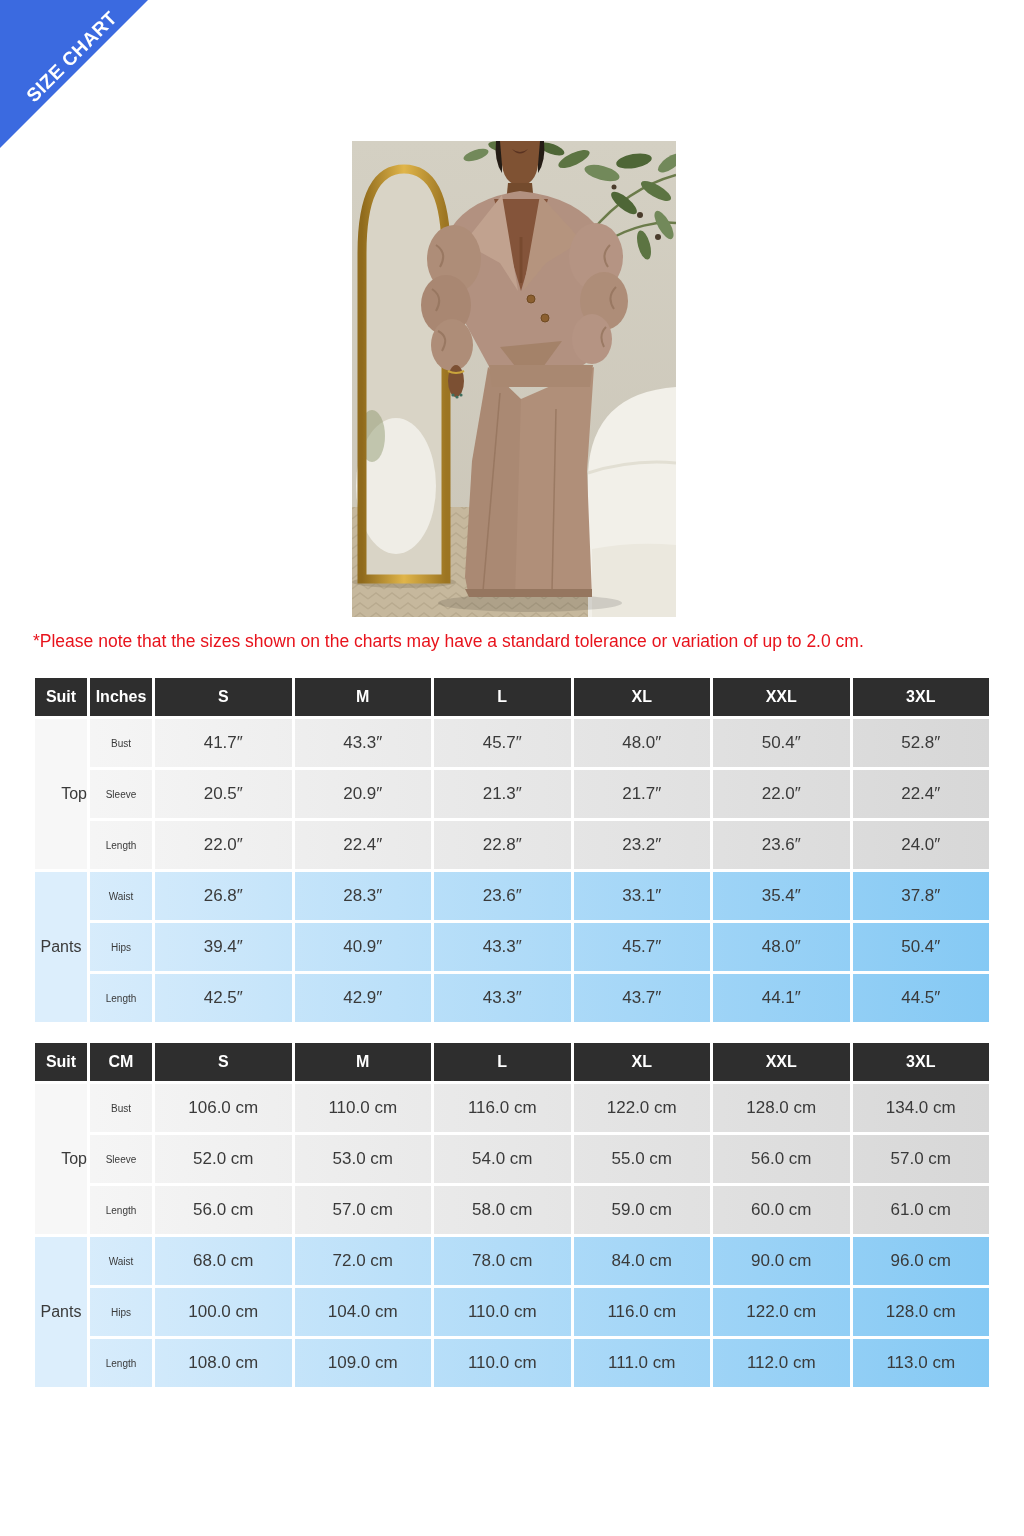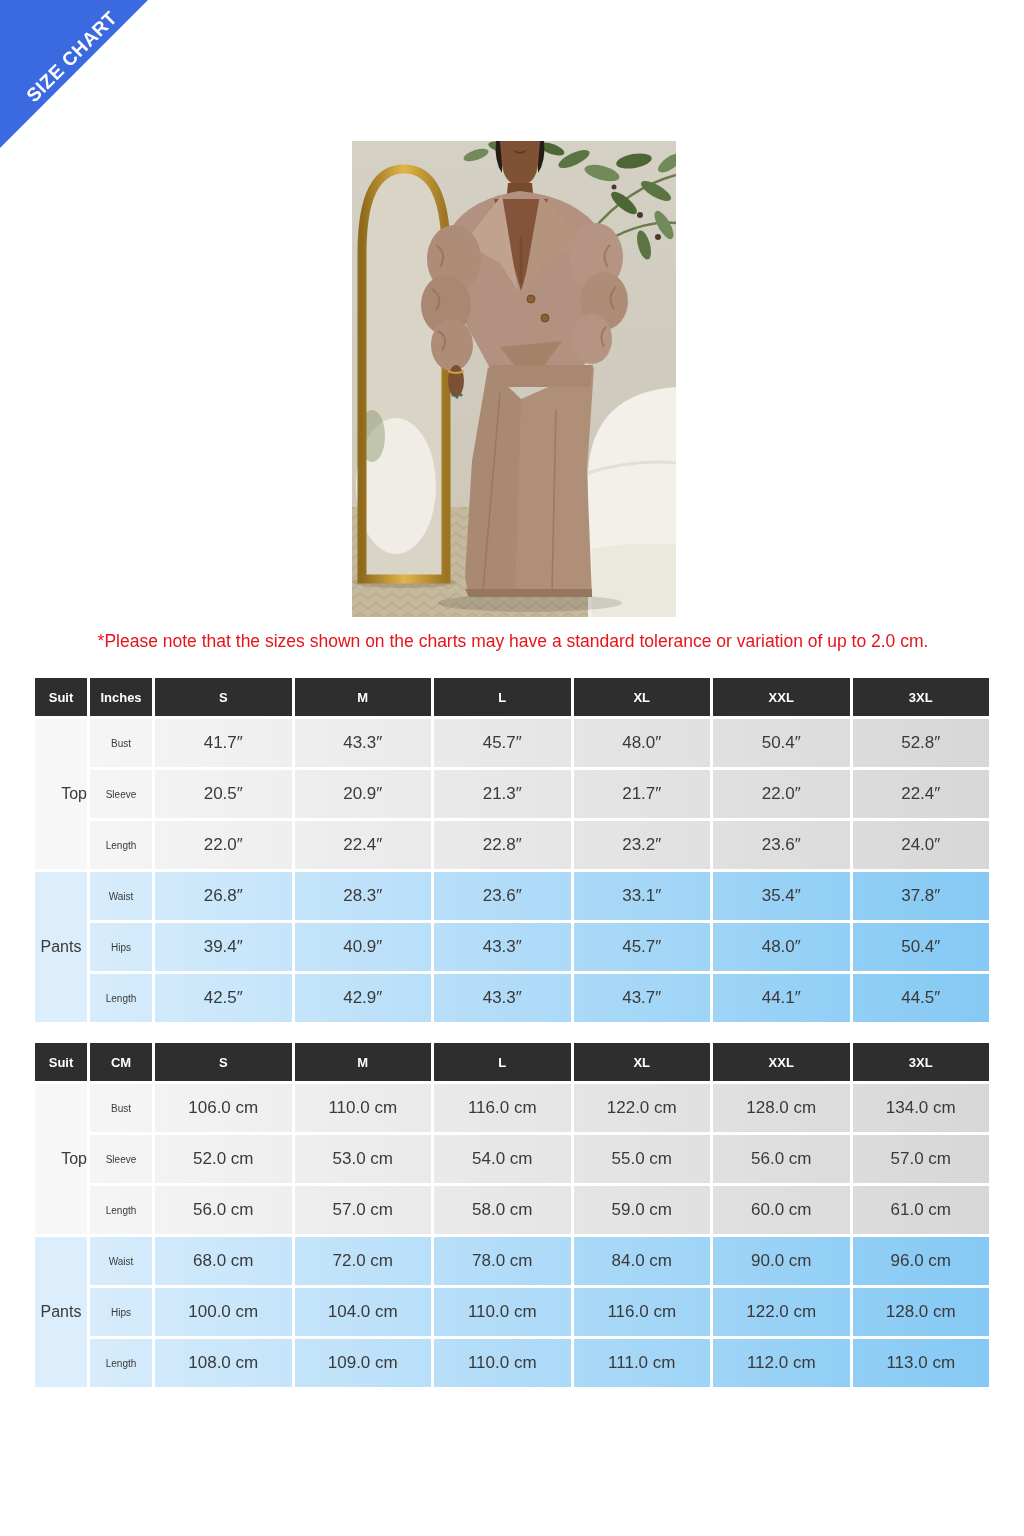--- a/index.html
+++ b/index.html
@@ -29,35 +29,35 @@
   .photo {
     position:absolute; left:352px; top:141px;
     width:324px; height:476px; overflow:hidden;
   }
 
   
   .note {
     position:absolute; left:33px; top:630px; margin:0;
     width:960px;
     color:var(--note_red);
-    font-size:17.5px; line-height:22px;text-align:center;
+    font-size:17.5px; line-height:22px;
   }
 
   
   .table-slot { position:absolute; left:32px; }
   .slot-inches { top:675px; }
   .slot-cm     { top:1040px; }
 
   .size-table {
     border-collapse:separate; border-spacing:3px;
     table-layout:fixed; width:960px;
   }
   .size-table th {
     background:var(--header_dark);
-    color:#ffffff; font-weight:bold; font-size:13px;
+    color:#ffffff; font-weight:bold; font-size:16px;
     height:38px; padding:0; text-align:center;
   }
   .size-table td {
     height:48px; padding:0;
     text-align:center; vertical-align:middle;
     font-size:17px; color:var(--cell_text);
   }
   .size-table tr.row-gray { background-image:linear-gradient(90deg, var(--gray_row_start), var(--gray_row_end)); }
   .size-table tr.row-blue { background-image:linear-gradient(90deg, var(--blue_row_start), var(--blue_row_end)); }
   .size-table td.metric-cell { font-size:10px; }

